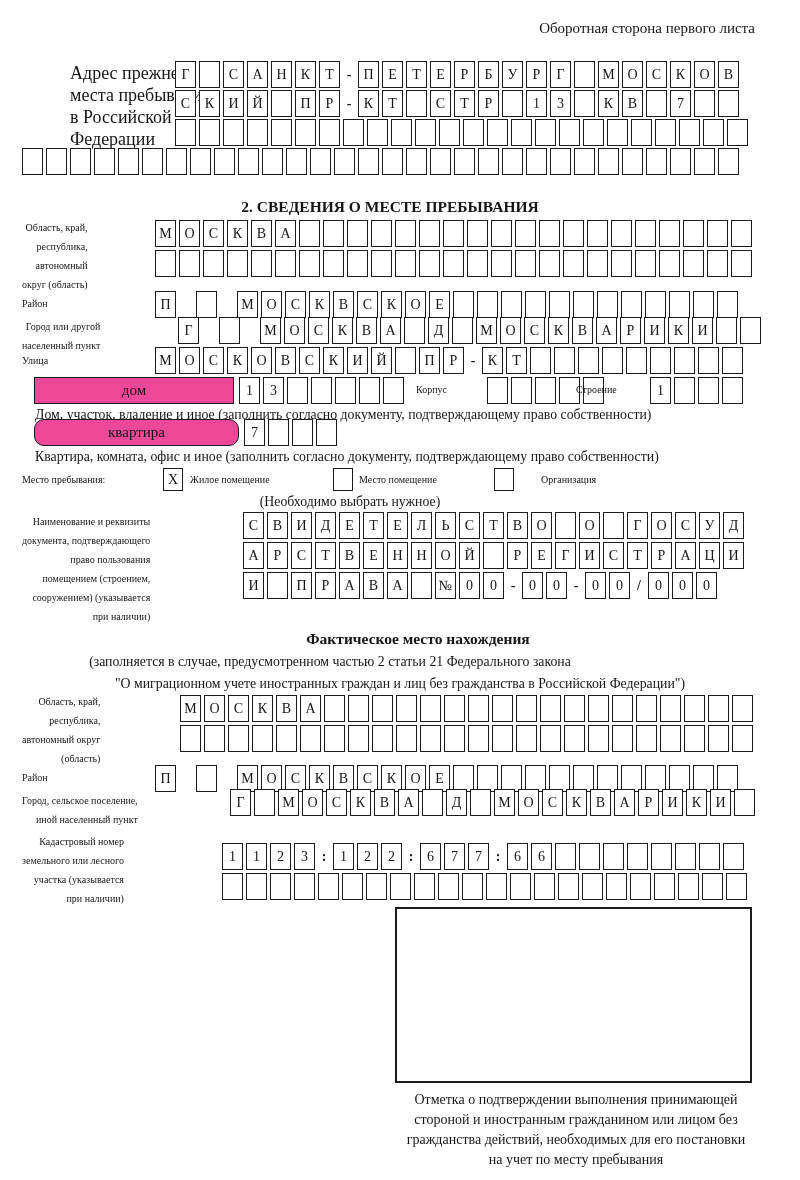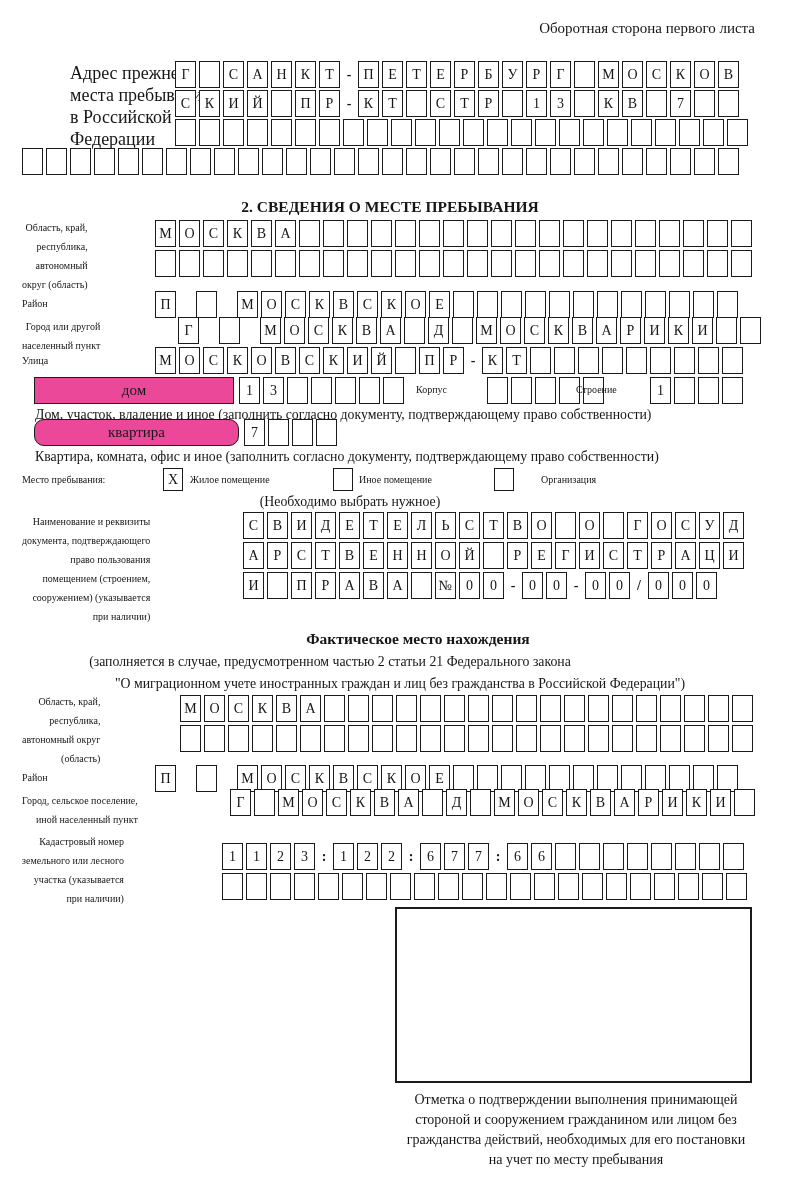--- a/index.html
+++ b/index.html
@@ -334,21 +334,21 @@
       <span class="cell"></span>
       <span class="cell"></span>
       <span class="cell"></span>
     </div>
   <div class="abs cap" style="left:35px;top:449px;">Квартира, комната, офис и иное (заполнить согласно документу, подтверждающему право собственности)</div>
 
   <div class="abs lbl" style="left:22px;top:470px;">Место пребывания:</div>
   <div class="abs chk" style="left:163px;top:468px;">X</div>
   <div class="abs lbl" style="left:190px;top:470px;">Жилое помещение</div>
   <div class="abs chk" style="left:333px;top:468px;"></div>
-  <div class="abs lbl" style="left:359px;top:470px;">Иное помещение</div>
+  <div class="abs lbl" style="left:359px;top:470px;">Место помещение</div>
   <div class="abs chk" style="left:494px;top:468px;"></div>
   <div class="abs lbl" style="left:541px;top:470px;">Организация</div>
   <div class="abs note" style="left:235px;top:494px;width:230px;">(Необходимо выбрать нужное)</div>
 
   <div class="abs lbl" style="left:22px;top:512px;">
       <div>Наименование и реквизиты</div>
       <div>документа, подтверждающего</div>
       <div>право пользования</div>
       <div>помещением (строением,</div>
       <div>сооружением) (указывается</div>
@@ -597,18 +597,18 @@
       <span class="cell"></span>
       <span class="cell"></span>
       <span class="cell"></span>
       <span class="cell"></span>
       <span class="cell"></span>
     </div>
 
   <div class="abs bigbox" style="left:395px;top:907px;width:357px;height:176px;"></div>
   <div class="abs stamp-cap" style="left:378px;top:1090px;width:396px;">
       <div>Отметка о подтверждении выполнения принимающей</div>
-      <div>стороной и сооружением гражданином или лицом без</div>
+      <div>стороной и иностранным гражданином или лицом без</div>
       <div>гражданства действий, необходимых для его постановки</div>
       <div>на учет по месту пребывания</div>
     </div>
 
 </div>
 
 </body></html>

